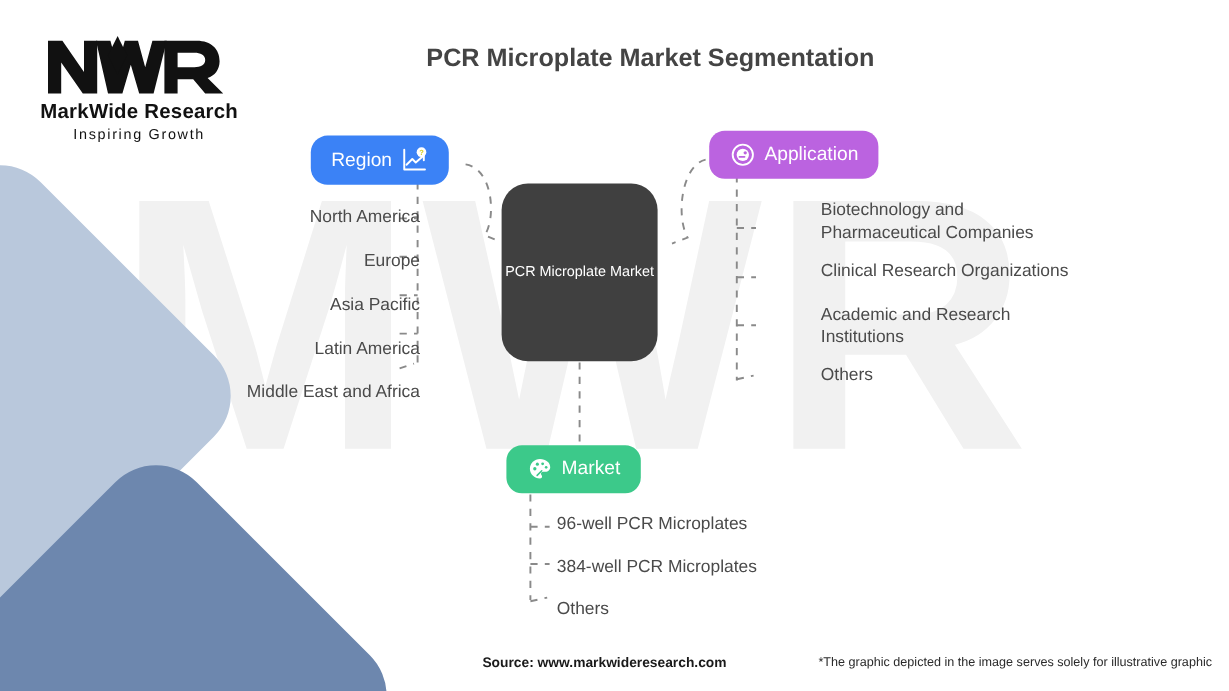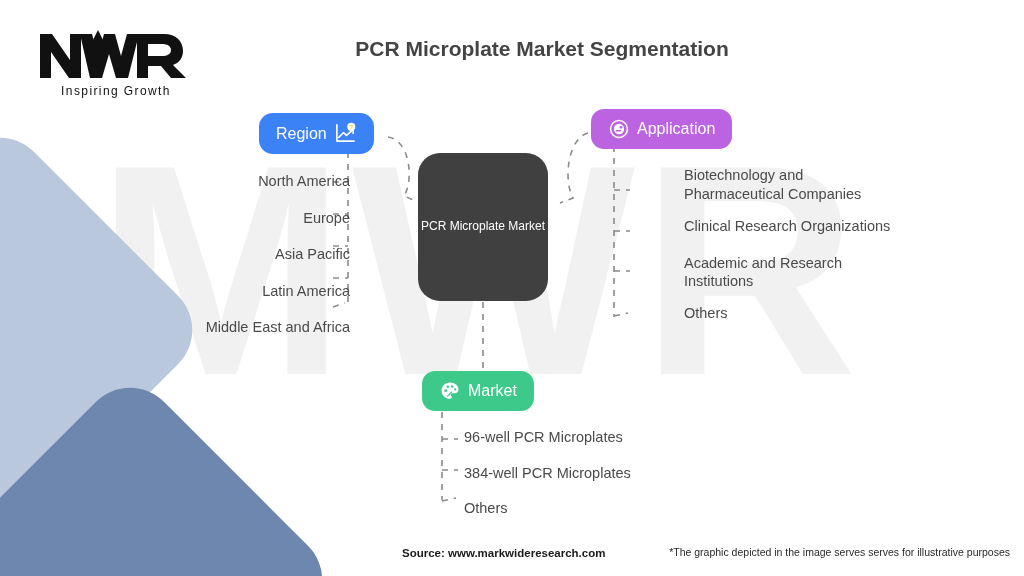--- a/index.html
+++ b/index.html
@@ -134,20 +134,21 @@
 
 <div id="logo">
   <svg width="160" height="56" viewBox="0 0 160 56">
     <g fill="#111111">
       <path d="M4 52 L4 8 L16 8 L34 34 L34 8 L45 8 L45 52 L33 52 L15 26 L15 52 Z"></path>
       <path d="M44 8 L56 8 L62 30 L68 8 L79 8 L85 30 L91 8 L103 8 L92 52 L80 52 L73 28 L66 52 L54 52 Z"></path>
       <path d="M101 52 L101 8 L128 8 C140 8 147 15 147 25 C147 32 143 37 137 39 L150 52 L135 52 L125 40 L112 40 L112 52 Z M112 18 L112 30 L126 30 C131 30 135 28 135 24 C135 20 131 18 126 18 Z"></path>
       <path d="M62 4 L70 20 L62 36 L54 20 Z"></path>
     </g>
   </svg>
+  <div class="logo-name">MarkWide Research</div>
   <div class="logo-tag">Inspiring Growth</div>
 </div>
 
 <div id="page-title">PCR Microplate Market Segmentation</div>
 
 <svg id="connectors" width="1024" height="576">
   <g fill="none" stroke="#8a8a8a" stroke-width="1.6" stroke-dasharray="6,6">
 
     <path d="M388 137 C 410 140 414 180 404 196 L 416 201"></path>
 
@@ -236,13 +237,13 @@
   <div class="item">Others</div>
 </div>
 
 <div class="items" id="items-product">
   <div class="item">96-well PCR Microplates</div>
   <div class="item">384-well PCR Microplates</div>
   <div class="item">Others</div>
 </div>
 
 <div id="source-note">Source: www.markwideresearch.com</div>
-<div id="disclaimer">*The graphic depicted in the image serves serves for illustrative purposes</div>
+<div id="disclaimer">*The graphic depicted in the image serves solely for illustrative graphic</div>
 
 </body></html>

